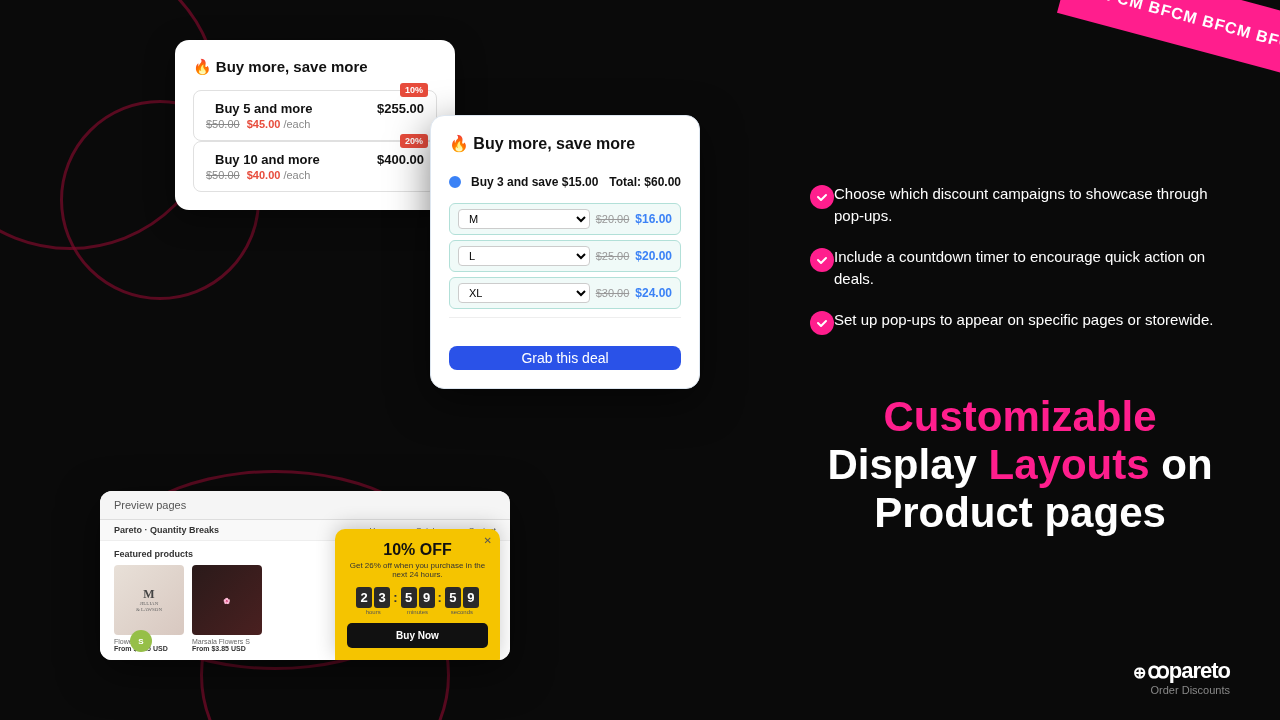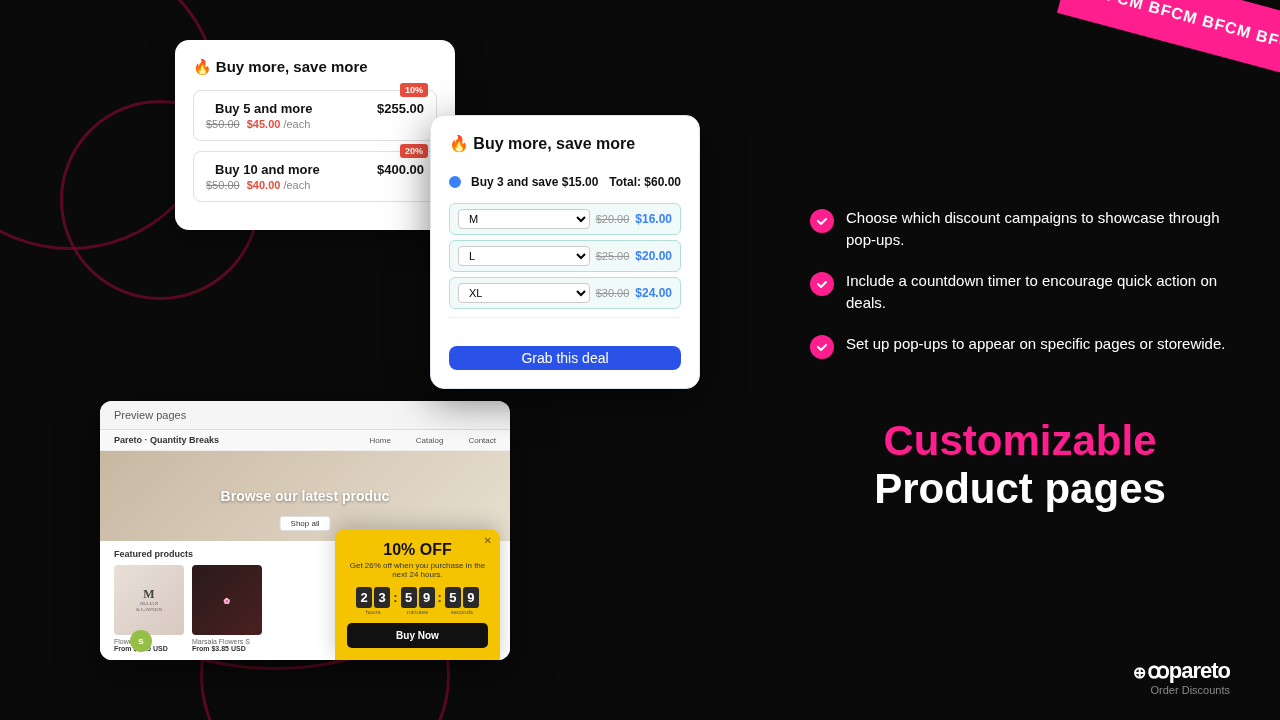--- a/index.html
+++ b/index.html
@@ -88,21 +88,20 @@
       color: #111;
       margin-bottom: 14px;
       display: flex;
       align-items: center;
       gap: 6px;
     }
     .deal-row {
       border: 1px solid #e0e0e0;
       border-radius: 8px;
       padding: 10px 12px;
-      margin-bottom: 10px;
       position: relative;
     }
     .deal-row-top {
       display: flex;
       justify-content: space-between;
       align-items: center;
       font-size: 13px;
       font-weight: 600;
       color: #111;
       padding-left: 9px;
@@ -396,21 +395,20 @@
       justify-content: center;
       gap: 0;
     }
 
     .features-list {
       margin-bottom: 30px;
     }
     .feature-item {
       display: flex;
       align-items: flex-start;
-      gap: 12px;
       margin-bottom: 18px;
     }
     .check-circle {
       width: 24px; height: 24px;
       border-radius: 50%;
       background: #ff1e8d;
       display: flex;
       align-items: center;
       justify-content: center;
       flex-shrink: 0;
@@ -558,24 +556,20 @@
     <div class="card-3-header">
       <span>Preview pages</span>
     </div>
     <div class="card-3-nav">
       <span class="nav-logo">Pareto · Quantity Breaks</span>
       <div class="nav-links">
         <span class="nav-link">Home</span>
         <span class="nav-link">Catalog</span>
         <span class="nav-link">Contact</span>
       </div>
-    </div>
-    <div class="card-3-hero">
-      <span class="hero-text">Browse our latest produc</span>
-      <span class="shop-btn-small">Shop all</span>
     </div>
     <div class="card-3-products">
       <div class="featured-label">Featured products</div>
       <div class="products-row">
         <div>
           <div class="product-thumb product-thumb-1">
 
             <div style="text-align:center; line-height:1.2; padding:4px;">
               <div style="font-size:12px;font-weight:900;color:#444;font-family:serif;">M</div>
               <div style="font-size:5px;color:#666;font-family:serif;">JILLIAN<br>&amp; LAWSON</div>
@@ -657,20 +651,23 @@
         </svg>
       </div>
       <span class="feature-text">Set up pop-ups to appear on specific pages or storewide.</span>
     </div>
   </div>
 
   <div class="headline">
     <div class="line1">
       <span class="pink">Customizable</span>
     </div>
+    <div class="line2">
+      <span>Display </span><span class="pink">Layouts</span><span> on</span>
+    </div>
     <div class="line3">Product pages</div>
   </div>
 
   <div class="branding">
     <div class="brand-block">
       <div class="brand-logo">
         <span style="font-size:16px;margin-right:2px;">⊕</span><span>ꝏpareto</span>
       </div>
       <div class="brand-sub">Order Discounts</div>
     </div>

